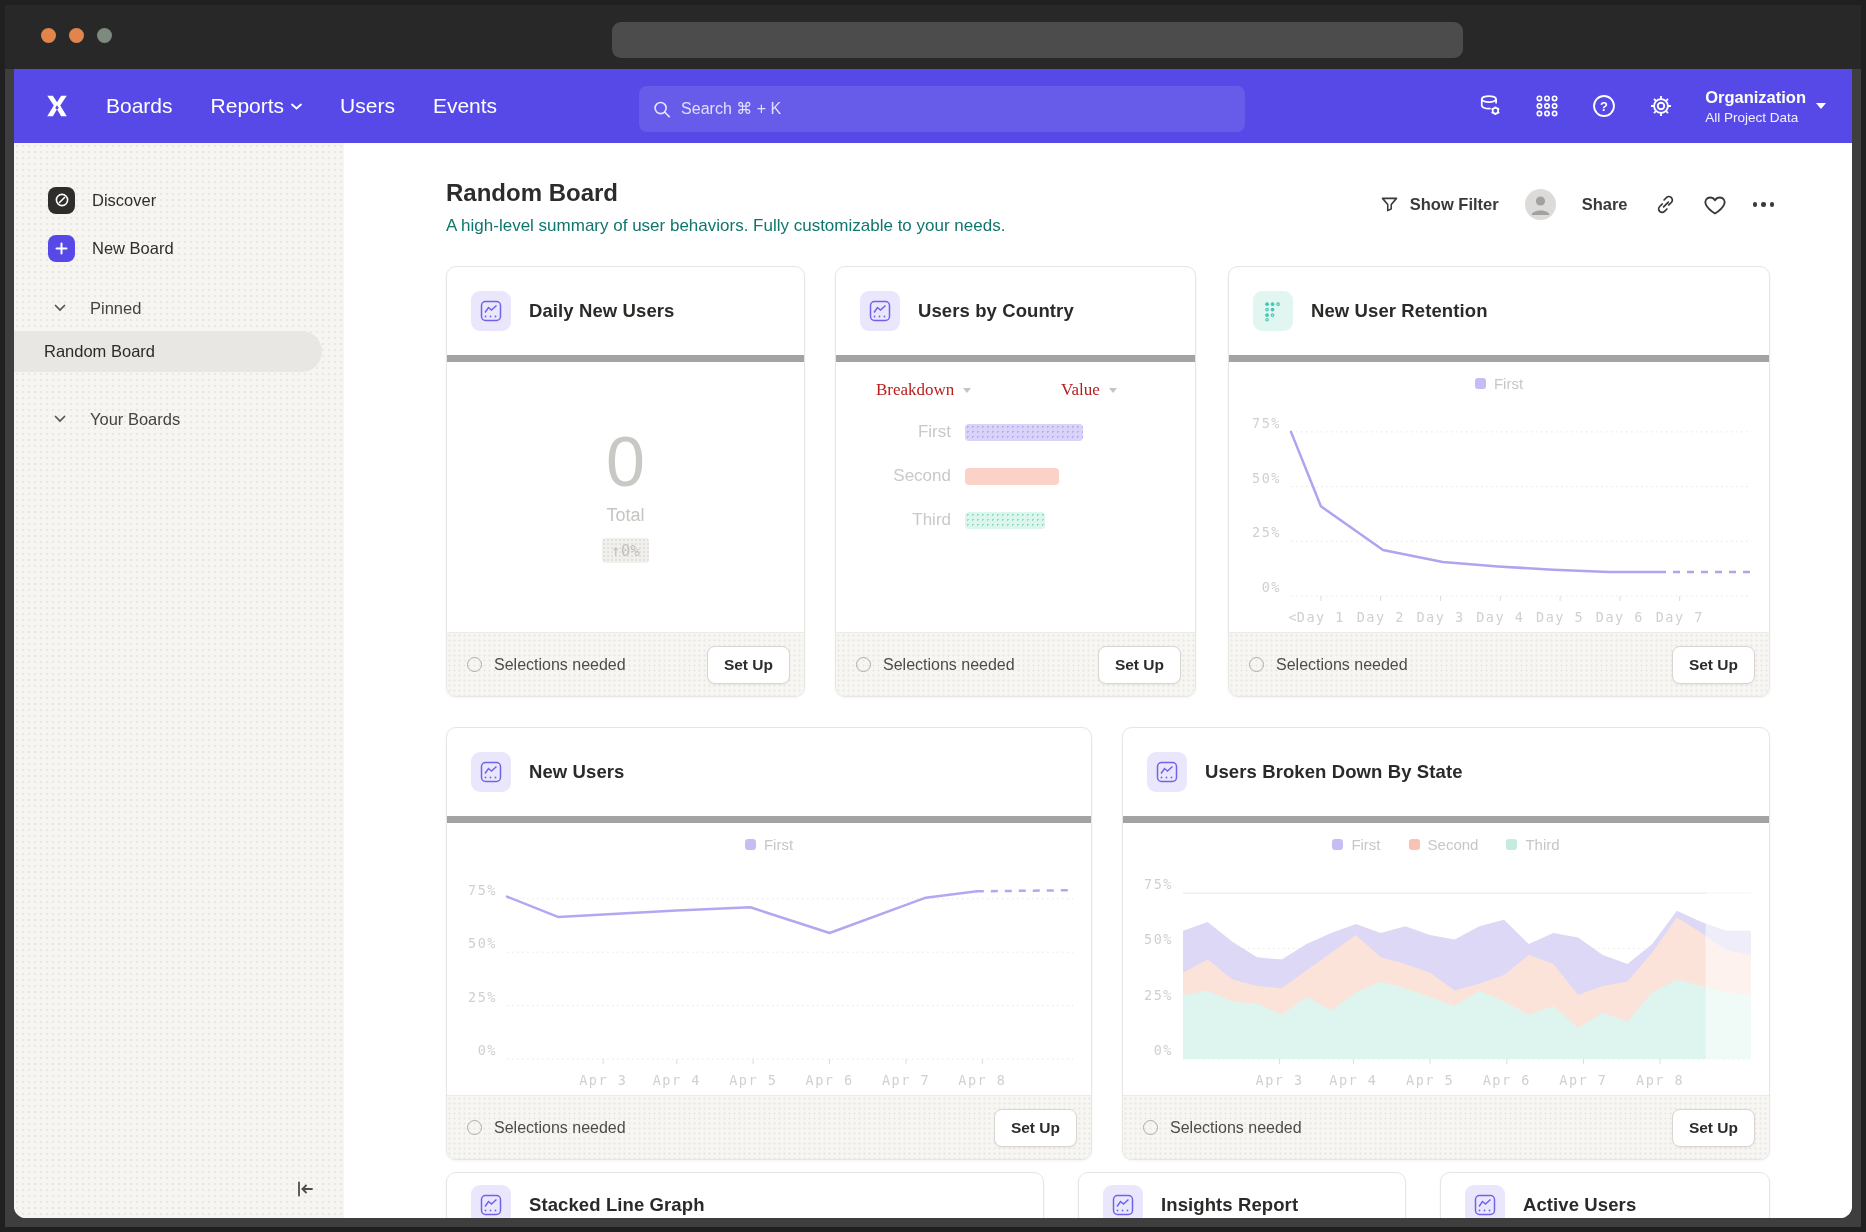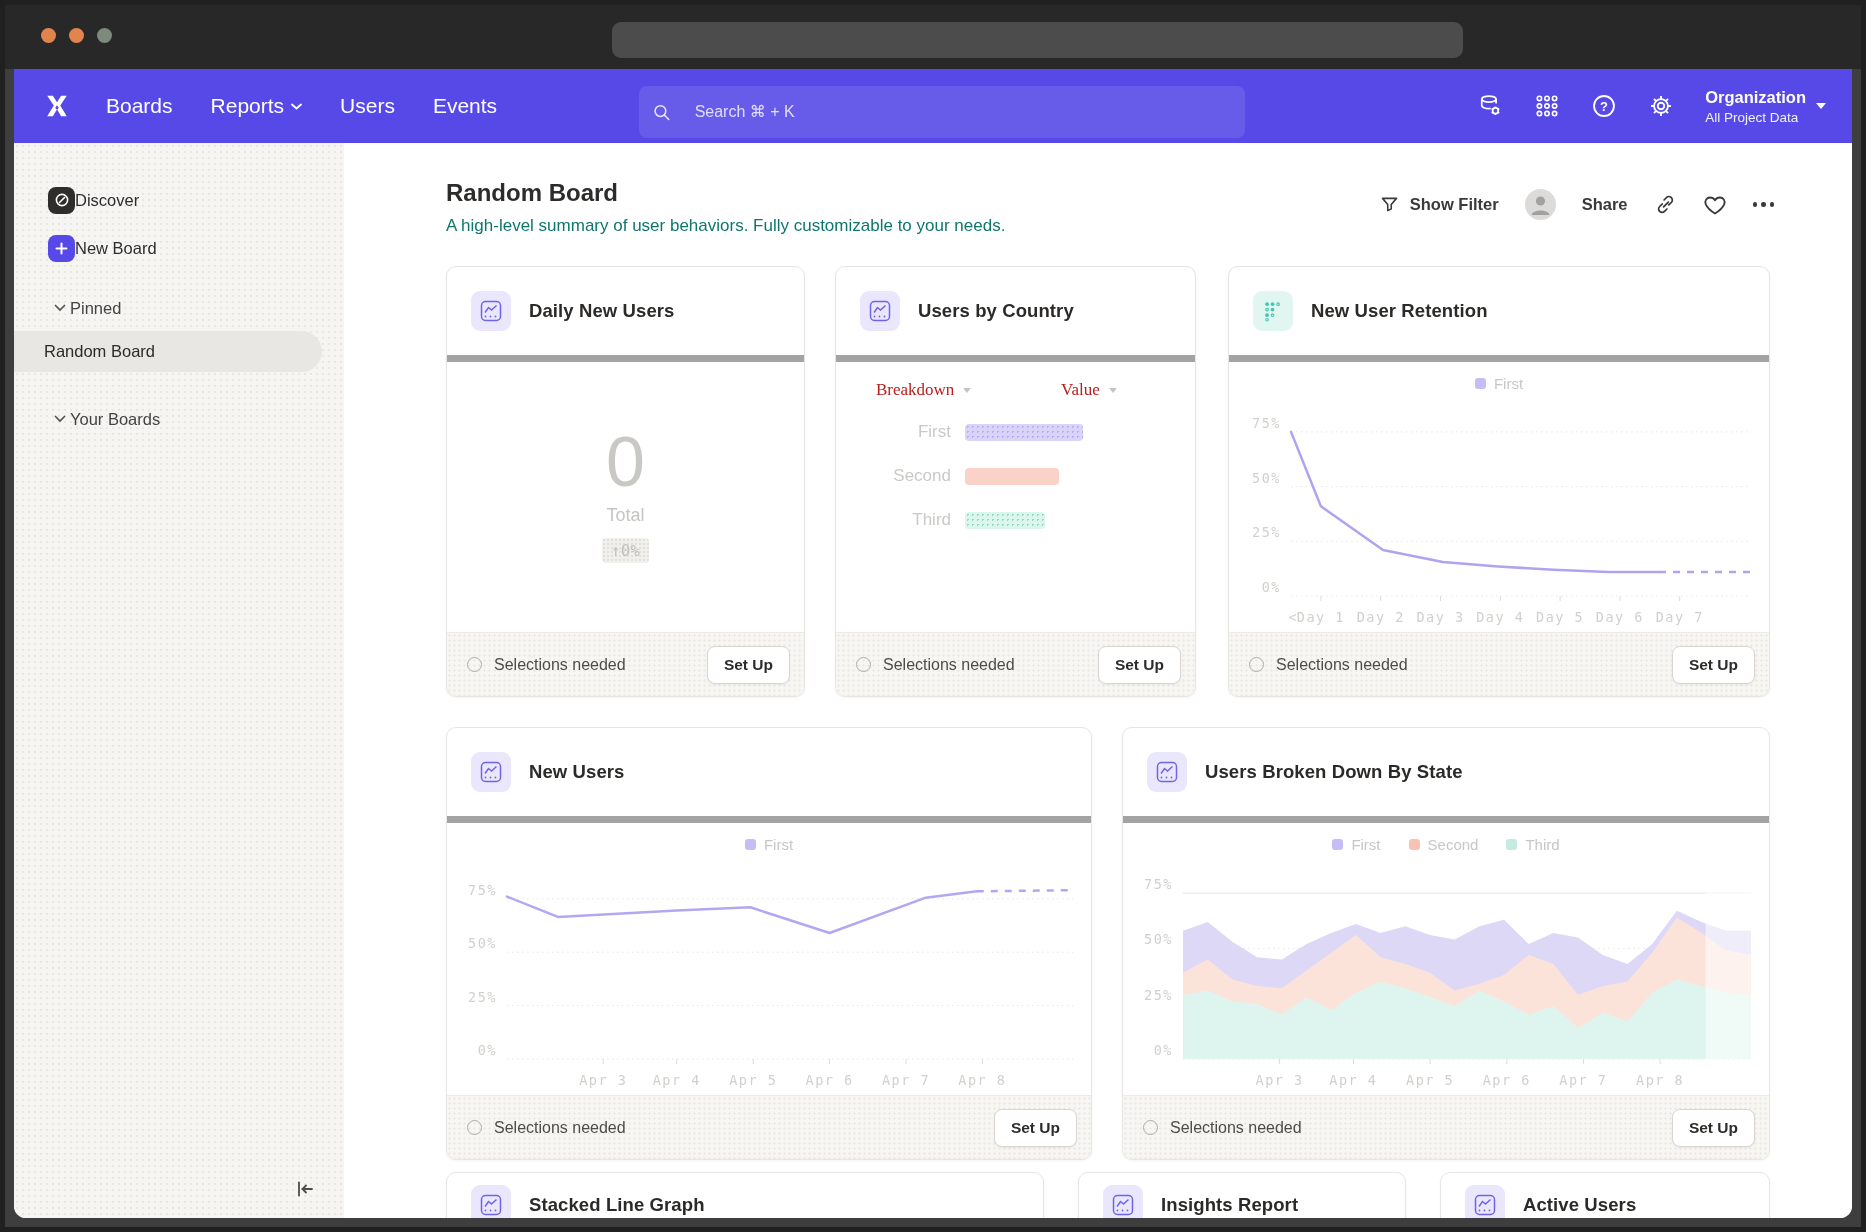--- a/index.html
+++ b/index.html
@@ -14,42 +14,42 @@
   .tl.c1 { background:#e2854c; } .tl.c2 { background:#e2854c; } .tl.c3 { background:#7d8a7d; }
   .urlbar { position:absolute; left:607px; top:17px; width:851px; height:36px; background:#4c4c4c; border-radius:9px; }
 
   .window { flex:1; margin:0 9px 9px 9px; border-radius:0 0 12px 12px; overflow:hidden; display:flex; flex-direction:column; background:#fff; }
 
   
   .nav { height:74px; background:#5649e8; flex:none; display:flex; align-items:center; padding-left:26px; position:relative; color:#fff; }
   .logo { width:34px; height:34px; display:flex; align-items:center; justify-content:center; margin-right:32px; }
   .nav-menu { display:flex; gap:38px; align-items:center; font-size:21px; }
   .nav-item { display:flex; align-items:center; gap:7px; cursor:pointer; white-space:nowrap; }
-  .nav-search { position:absolute; left:625px; top:17px; width:606px; height:52px; background:rgba(255,255,255,0.10); border-radius:8px; display:flex; align-items:center; padding:0 14px; gap:24px; }
+  .nav-search { position:absolute; left:625px; top:17px; width:606px; height:46px; background:rgba(255,255,255,0.10); border-radius:8px; display:flex; align-items:center; padding:0 14px; gap:10px; }
   .nav-search input { background:transparent; border:none; outline:none; color:#fff; font-size:16px; width:100%; font-family:"Liberation Sans",sans-serif; }
   .nav-search input::placeholder { color:rgba(255,255,255,0.8); }
   .nav-right { position:absolute; right:26px; top:0; height:74px; display:flex; align-items:center; gap:31px; }
   .nav-ic { width:26px; height:26px; display:flex; align-items:center; justify-content:center; }
   .org { text-align:left; display:flex; align-items:center; gap:10px; }
   .org-name { font-size:16.5px; font-weight:700;text-align:center; }
   .org-proj { font-size:13.5px; color:rgba(255,255,255,0.92); margin-top:3px; }
   .tri-w { width:0; height:0; border-left:5px solid transparent; border-right:5px solid transparent; border-top:6px solid #fff; }
 
   .content-row { flex:1; display:flex; overflow:hidden; }
 
   
   .sidebar { width:330px; flex:none; background-color:#f6f5f2;
     background-image:radial-gradient(rgba(110,105,100,0.10) 1px, transparent 1.2px);
     background-size:6px 6px; position:relative; padding-top:40px; }
-  .side-row { display:flex; align-items:center; padding-left:34px; height:34px; margin-bottom:14px; cursor:pointer; }
+  .side-row { display:flex; align-items:center; gap:17px; padding-left:34px; height:34px; margin-bottom:14px; cursor:pointer; }
   .side-ic { width:27px; height:27px; border-radius:8px; display:flex; align-items:center; justify-content:center; flex:none; }
   .side-ic.dark { background:#2f2d2b; }
   .side-ic.purple { background:#5649e8; }
   .side-label { font-size:16.5px; color:#2f2e2c; }
-  .section-head { display:flex; align-items:center; gap:4px; padding-left:40px; height:26px; margin-top:30px; cursor:pointer; }
+  .section-head { display:flex; align-items:center; gap:24px; padding-left:40px; height:26px; margin-top:30px; cursor:pointer; }
   .section-label { font-size:16.5px; color:#454442; }
   .pinned-pill { margin-top:10px; width:308px; height:41px; background:#e9e7e3; border-radius:0 21px 21px 0; display:flex; align-items:center; padding-left:30px; font-size:16.5px; color:#2c2b29; cursor:pointer; }
   .collapse-btn { position:absolute; right:26px; bottom:16px; width:26px; height:26px; display:flex; align-items:center; justify-content:center; cursor:pointer; }
 
   
   .main { flex:1; background:#fff; overflow:hidden; position:relative; padding:36px 82px 0 102px; }
   .board-title { font-size:24px; font-weight:700; color:#2d2c2a; }
   .board-sub { font-size:17px; color:#0f766e; margin-top:9px; }
   .board-actions { position:absolute; top:46px; right:78px; display:flex; align-items:center; gap:26px; }
   .act-txt { font-size:16.5px; font-weight:700; color:#3b3a38; }

